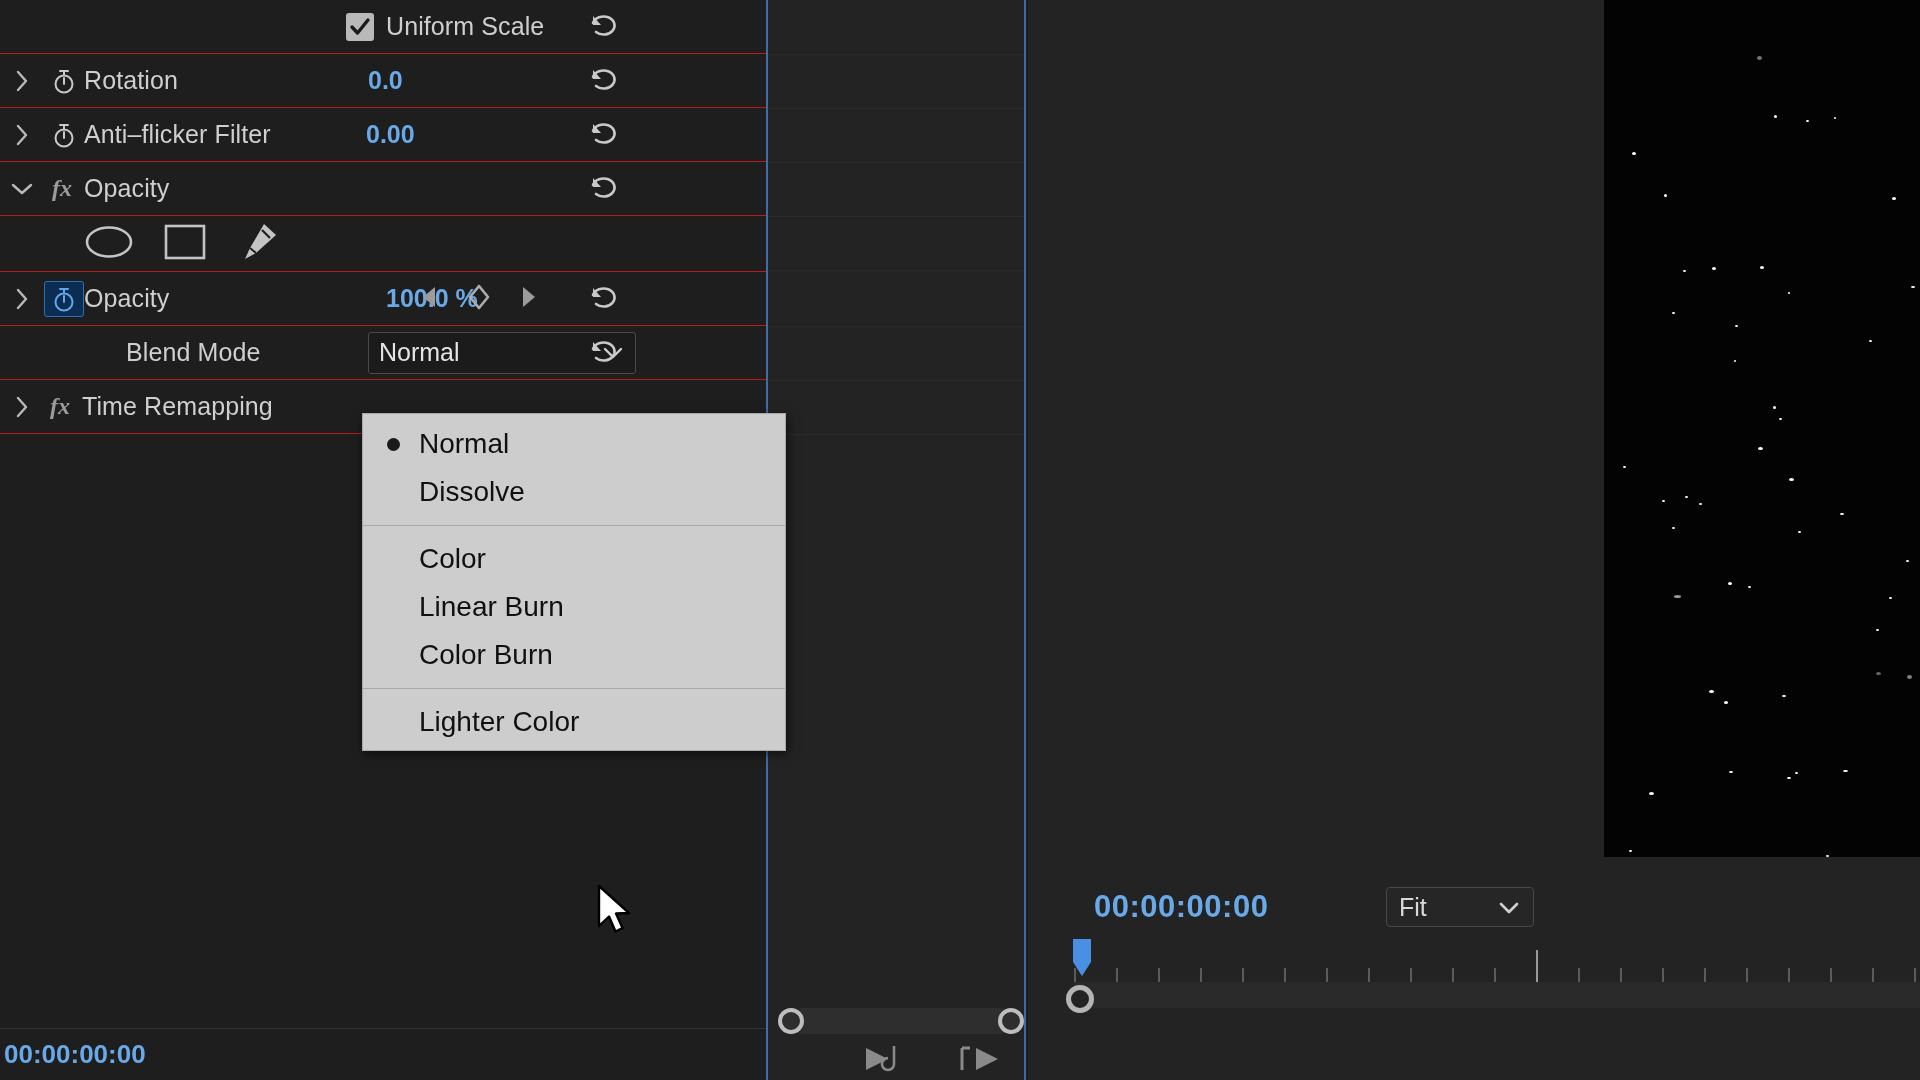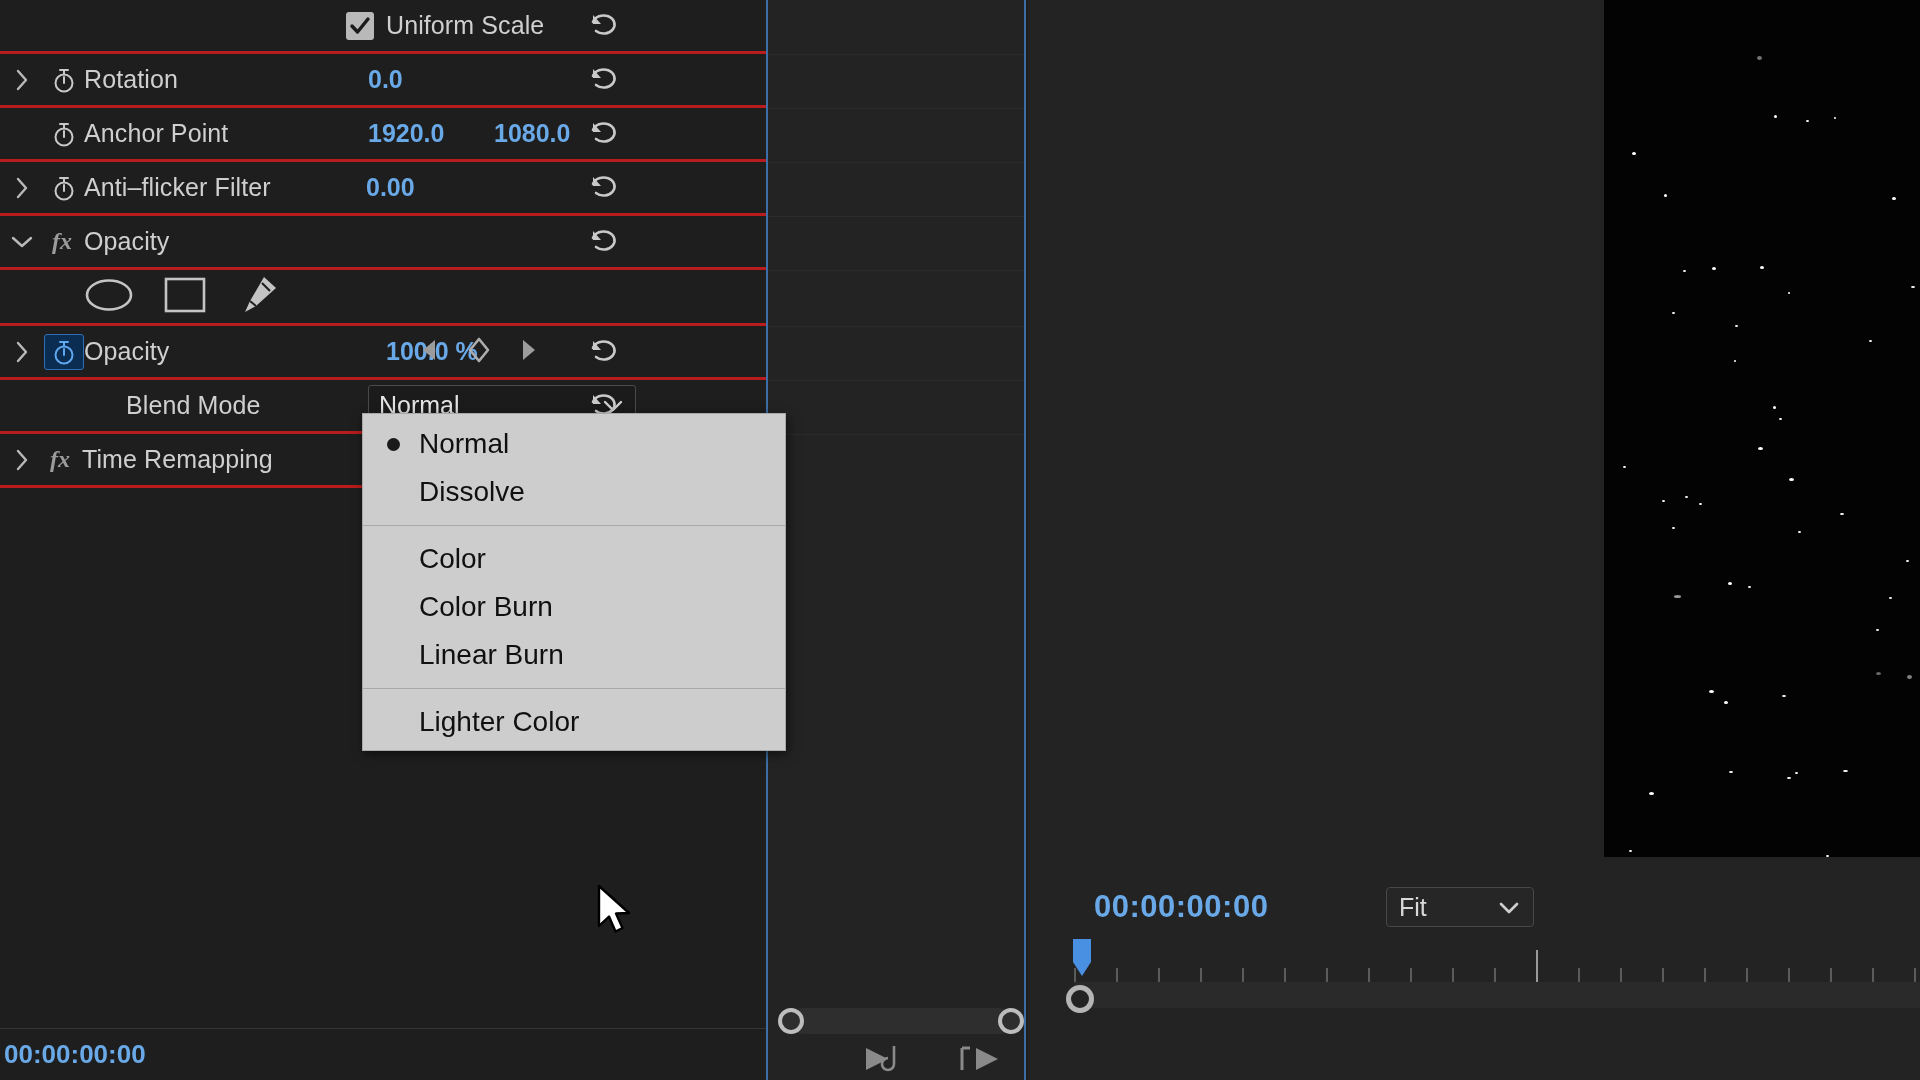--- a/index.html
+++ b/index.html
@@ -12,21 +12,21 @@
   #root { position: relative; width: 1920px; height: 1080px; background: #1e1e1e; }
 
   
   #effect-controls {
     position: absolute; left: 0; top: 0; width: 766px; height: 1080px;
     background: #1e1e1e;
   }
   .param-row {
     position: relative;
     height: 54px;
-    border-bottom: 3px solid #b91c1c;
+    border-bottom: 1px solid #b91c1c;
     display: flex; align-items: center;
     color: #d4d4d4;
   }
   .twisty {
     width: 44px; flex: 0 0 44px;
     display: flex; align-items: center; justify-content: center;
     color: #b9b9b9; font-size: 25px; line-height: 1;
     user-select: none;
   }
   .twisty.open svg, .twisty.closed svg { display: block; }
@@ -205,38 +205,20 @@
       <span class="pname">Rotation</span>
       <span class="pval" style="position:absolute;left:368px;">0.0</span>
       <span class="reset-icon">
         <svg width="34" height="30" viewBox="0 0 34 30">
             <path d="M7 13 a11 9 0 1 1 3 9" stroke="#c9c9c9" stroke-width="2.6" fill="none" stroke-linecap="round"></path>
             <path d="M7 6 L7 15 L15 15 Z" fill="#c9c9c9"></path>
           </svg>
       </span>
     </div>
 
-    <div class="param-row">
-      <div class="twisty"></div>
-      <div class="stopwatch">
-        <svg width="26" height="28" viewBox="0 0 26 28">
-            <circle cx="13" cy="17" r="8.5" stroke="#c9c9c9" stroke-width="2" fill="none"></circle>
-            <path d="M9 4 h8 M13 4 v4 M13 17 v-6" stroke="#c9c9c9" stroke-width="2" fill="none" stroke-linecap="round"></path>
-          </svg>
-      </div>
-      <span class="pname">Anchor Point</span>
-      <span class="pval" style="position:absolute;left:368px;">1920.0</span>
-      <span class="pval" style="position:absolute;left:494px;">1080.0</span>
-      <span class="reset-icon">
-        <svg width="34" height="30" viewBox="0 0 34 30">
-            <path d="M7 13 a11 9 0 1 1 3 9" stroke="#c9c9c9" stroke-width="2.6" fill="none" stroke-linecap="round"></path>
-            <path d="M7 6 L7 15 L15 15 Z" fill="#c9c9c9"></path>
-          </svg>
-      </span>
-    </div>
 
     <div class="param-row">
       <div class="twisty closed">
         <svg width="16" height="24" viewBox="0 0 16 24">
             <path d="M4 3 L12 12 L4 21" stroke="#b9b9b9" stroke-width="2.4" fill="none" stroke-linecap="round" stroke-linejoin="round"></path>
           </svg>
       </div>
       <div class="stopwatch">
         <svg width="26" height="28" viewBox="0 0 26 28">
             <circle cx="13" cy="17" r="8.5" stroke="#c9c9c9" stroke-width="2" fill="none"></circle>
@@ -502,24 +484,24 @@
     </div>
     <div class="menu-item">
       <span>Dissolve</span>
     </div>
     <div class="menu-sep"></div>
 
     <div class="menu-item">
       <span>Color</span>
     </div>
     <div class="menu-item">
+      <span>Linear Burn</span>
+    </div>
+    <div class="menu-item">
       <span>Color Burn</span>
-    </div>
-    <div class="menu-item">
-      <span>Linear Burn</span>
     </div>
     <div class="menu-sep"></div>
 
     <div class="menu-item">
       <span>Lighter Color</span>
     </div>
   </div>
 
   <span id="cursor">
     <svg width="40" height="56" viewBox="0 0 40 56">

